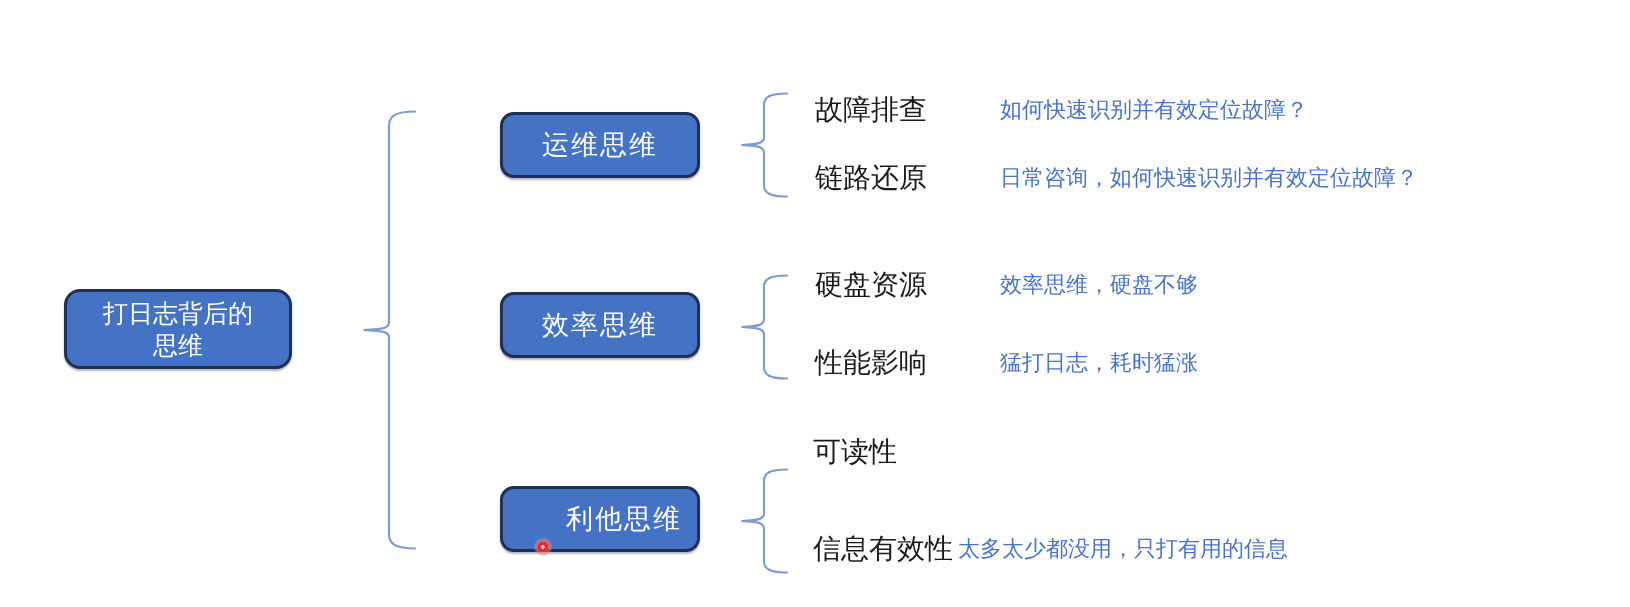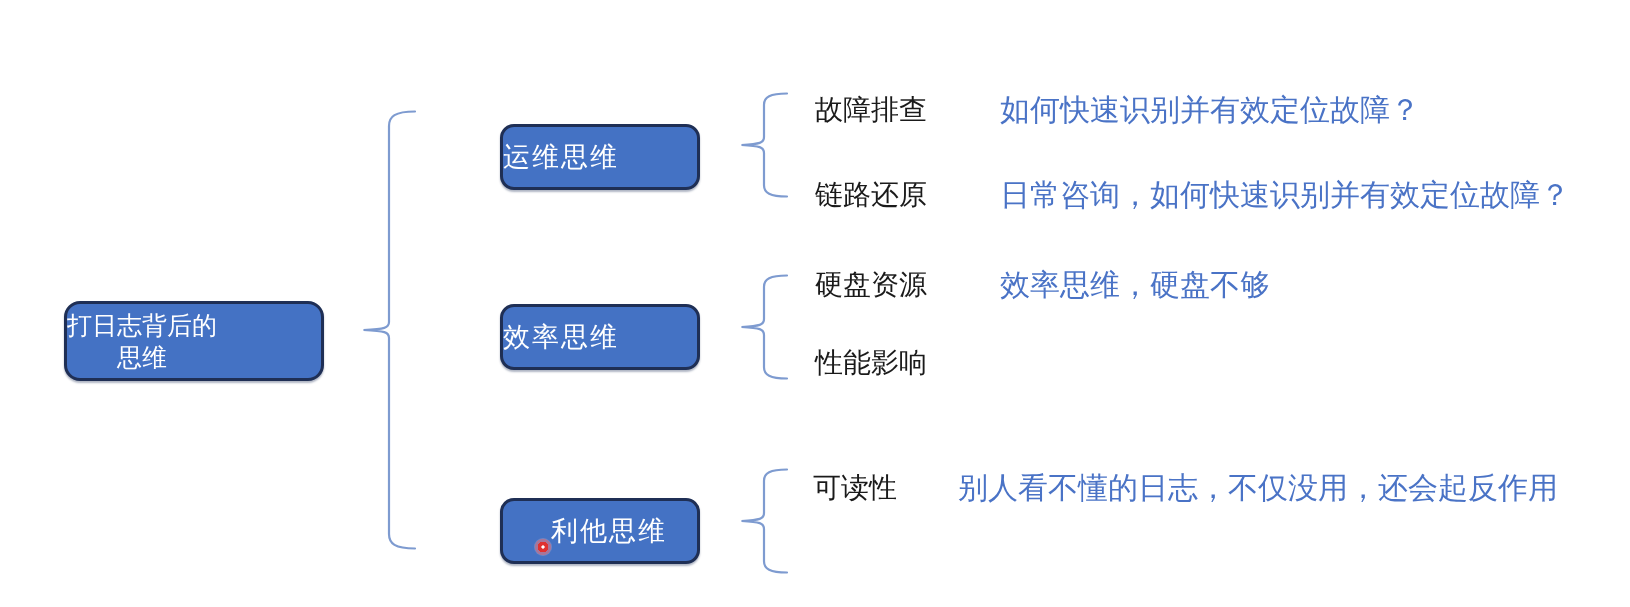--- a/index.html
+++ b/index.html
@@ -9,42 +9,41 @@
     --term-text:#1a1a1a;
     --desc-text:#4a73c6;
     --cursor:#e03131;
   }
   html,body{margin:0;padding:0;background:#fbfbfb;}
   .canvas{
     position:relative;width:1630px;height:607px;background:#ffffff;
     font-family:"Liberation Sans","DejaVu Sans",sans-serif;overflow:hidden;
   }
   .node{
-    position:absolute;display:flex;align-items:center;justify-content:flex-start;
+    position:absolute;display:flex;align-items:center;justify-content:center;
     background:var(--node-fill);border:3px solid var(--node-border);
     border-radius:16px;color:#ffffff;text-align:center;
     box-shadow:0 2px 2px rgba(30,45,85,.35);
     box-sizing:border-box;
-    margin-top:12px;
   }
-  .node.root{left:64px;top:289px;width:260px;height:80px;font-size:25px;line-height:1.3;}
+  .node.root{left:64px;top:289px;width:228px;height:80px;font-size:25px;line-height:1.3;}
   .node.root span{white-space:pre-line;}
   .node.branch{width:200px;height:66px;font-size:27px;letter-spacing:2px;border-radius:14px;}
   .branch-1{left:500px;top:112px;}
   .branch-2{left:500px;top:292px;}
   .branch-3{left:500px;top:486px;padding-left:48px;}
   svg.brace{position:absolute;overflow:visible;}
   .brace-main{left:362px;top:110px;}
   .brace-sub1{left:740px;top:92px;}
   .brace-sub2{left:740px;top:274px;}
   .brace-sub3{left:740px;top:468px;}
   .row{position:absolute;left:0;width:100%;height:32px;}
   .row span{position:absolute;top:0;white-space:nowrap;line-height:32px;display:block;}
   .term{font-size:28px;font-weight:500;color:var(--term-text);}
-  .desc{font-size:30px;color:var(--desc-text);}
+  .desc{font-size:22px;color:var(--desc-text);}
   .cursor-dot{
     position:absolute;left:534px;top:538px;width:18px;height:18px;border-radius:50%;
     background:radial-gradient(circle at 50% 50%,
       #ffffff 0 12%, var(--cursor) 13% 42%, rgba(250,120,120,.55) 43% 62%, rgba(255,190,190,.25) 63% 80%, rgba(255,255,255,0) 81%);
   }
 </style>
 </head>
 <body>
 
 <div class="canvas">
@@ -75,33 +74,37 @@
       <path d="M 47 1.5 C 30 1.5 24 5.088 24 12.719999999999999 L 24 45 C 24 51 20 52 1.5 53 C 20 54 24 55 24 61 L 24 93.28 C 24 100.912 30 104.5 47 104.5" fill="none" stroke="#7e9bd0" stroke-width="2.2" stroke-linecap="round"></path>
     </svg>
   <svg class="brace brace-sub3" width="48" height="106" viewBox="0 0 48 106">
       <path d="M 47 1.5 C 30 1.5 24 5.088 24 12.719999999999999 L 24 45 C 24 51 20 52 1.5 53 C 20 54 24 55 24 61 L 24 93.28 C 24 100.912 30 104.5 47 104.5" fill="none" stroke="#7e9bd0" stroke-width="2.2" stroke-linecap="round"></path>
     </svg>
 
   <div class="row" style="top:94px">
     <span class="term" style="left:815px">故障排查</span>
     <span class="desc" style="left:1000px">如何快速识别并有效定位故障？</span>
   </div>
-  <div class="row" style="top:179px">
+  <div class="row" style="top:162px">
     <span class="term" style="left:815px">链路还原</span>
     <span class="desc" style="left:1000px">日常咨询，如何快速识别并有效定位故障？</span>
   </div>
 
   <div class="row" style="top:269px">
     <span class="term" style="left:815px">硬盘资源</span>
     <span class="desc" style="left:1000px">效率思维，硬盘不够</span>
   </div>
   <div class="row" style="top:347px">
     <span class="term" style="left:815px">性能影响</span>
+    <span class="desc" style="left:1000px">猛打日志，耗时猛涨</span>
   </div>
 
-  <div class="row" style="top:472px">
+  <div class="row" style="top:436px">
     <span class="term" style="left:813px">可读性</span>
-    <span class="desc" style="left:958px">别人看不懂的日志，不仅没用，还会起反作用</span>
+  </div>
+  <div class="row" style="top:533px">
+    <span class="term" style="left:813px">信息有效性</span>
+    <span class="desc" style="left:958px">太多太少都没用，只打有用的信息</span>
   </div>
 
   <div class="cursor-dot"></div>
 
 </div>
 
 </body></html>

